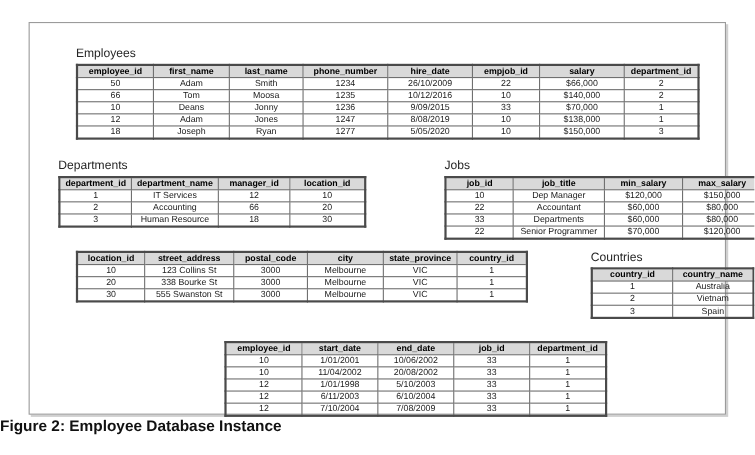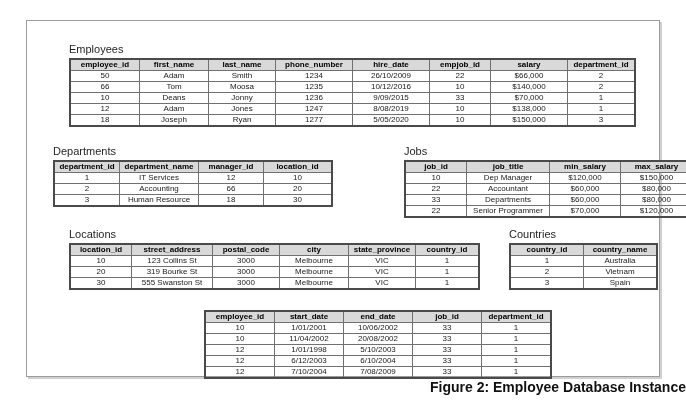--- a/index.html
+++ b/index.html
@@ -71,29 +71,29 @@
 
   .tbl-job-history { width: 330px; }
   .tbl-job-history th:nth-child(1){width:66px} .tbl-job-history th:nth-child(2){width:66px}
   .tbl-job-history th:nth-child(3){width:66px} .tbl-job-history th:nth-child(4){width:66px}
   .tbl-job-history th:nth-child(5){width:66px}
 
   #sec-employees   { left: 42px;  top: 22px; }
   #sec-departments { left: 26px;  top: 124px; }
   #sec-jobs        { left: 377px; top: 124px; }
   #sec-locations   { left: 42px;  top: 207px; }
-  #sec-countries   { left: 482px; top: 207px; }
+  #sec-countries   { left: 510px; top: 207px; }
   #sec-job-history { left: 177px; top: 289px; }
 
   .figure-caption {
     position: absolute;
     left: 0;
     top: 379px;
     width: 686px;
-    text-align: right;
+    text-align: left;
     font-size: 14px;
     font-weight: bold;
     color: #111111;
   }
 </style>
 </head>
 <body>
 
 <div class="page">
   <div class="figure-box">
@@ -236,21 +236,20 @@
               <td>22</td>
               <td>Senior Programmer</td>
               <td>$70,000</td>
               <td>$120,000</td>
             </tr>
           </tbody>
         </table>
     </div>
 
     <div class="section" id="sec-locations">
-      <div class="tbl-title">Locations</div>
       <table class="tbl-locations">
           <thead>
             <tr>
               <th>location_id</th>
               <th>street_address</th>
               <th>postal_code</th>
               <th>city</th>
               <th>state_province</th>
               <th>country_id</th>
             </tr>
@@ -259,21 +258,21 @@
             <tr>
               <td>10</td>
               <td>123 Collins St</td>
               <td>3000</td>
               <td>Melbourne</td>
               <td>VIC</td>
               <td>1</td>
             </tr>
             <tr>
               <td>20</td>
-              <td>319 Bourke St</td>
+              <td>338 Bourke St</td>
               <td>3000</td>
               <td>Melbourne</td>
               <td>VIC</td>
               <td>1</td>
             </tr>
             <tr>
               <td>30</td>
               <td>555 Swanston St</td>
               <td>3000</td>
               <td>Melbourne</td>
@@ -338,21 +337,21 @@
             </tr>
             <tr>
               <td>12</td>
               <td>1/01/1998</td>
               <td>5/10/2003</td>
               <td>33</td>
               <td>1</td>
             </tr>
             <tr>
               <td>12</td>
-              <td>6/12/2003</td>
+              <td>6/11/2003</td>
               <td>6/10/2004</td>
               <td>33</td>
               <td>1</td>
             </tr>
             <tr>
               <td>12</td>
               <td>7/10/2004</td>
               <td>7/08/2009</td>
               <td>33</td>
               <td>1</td>

